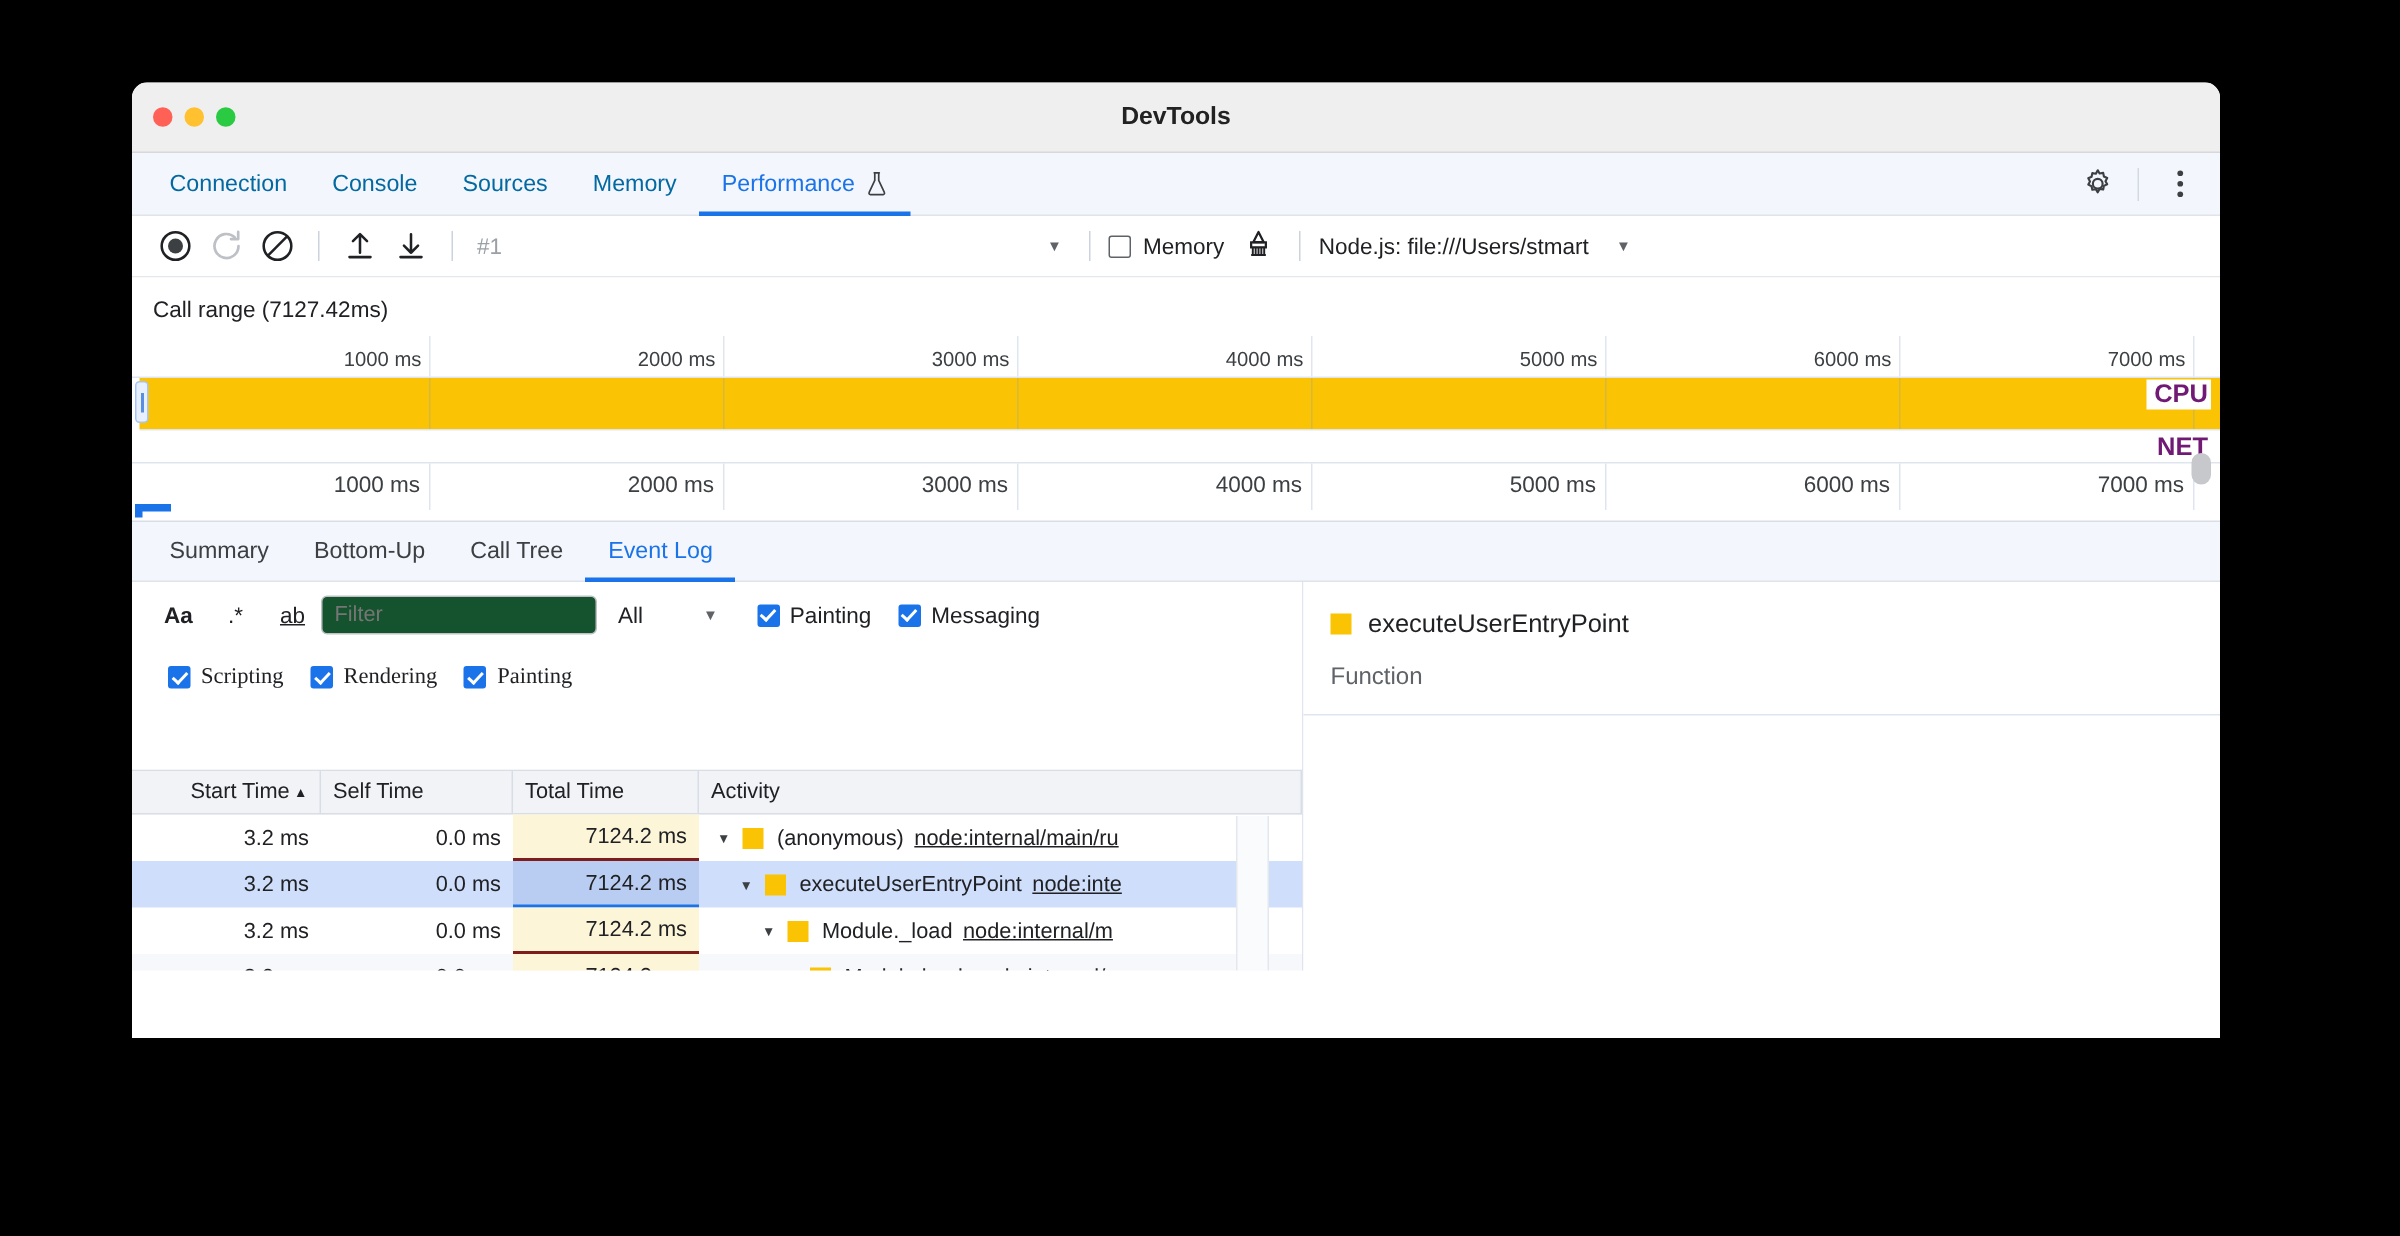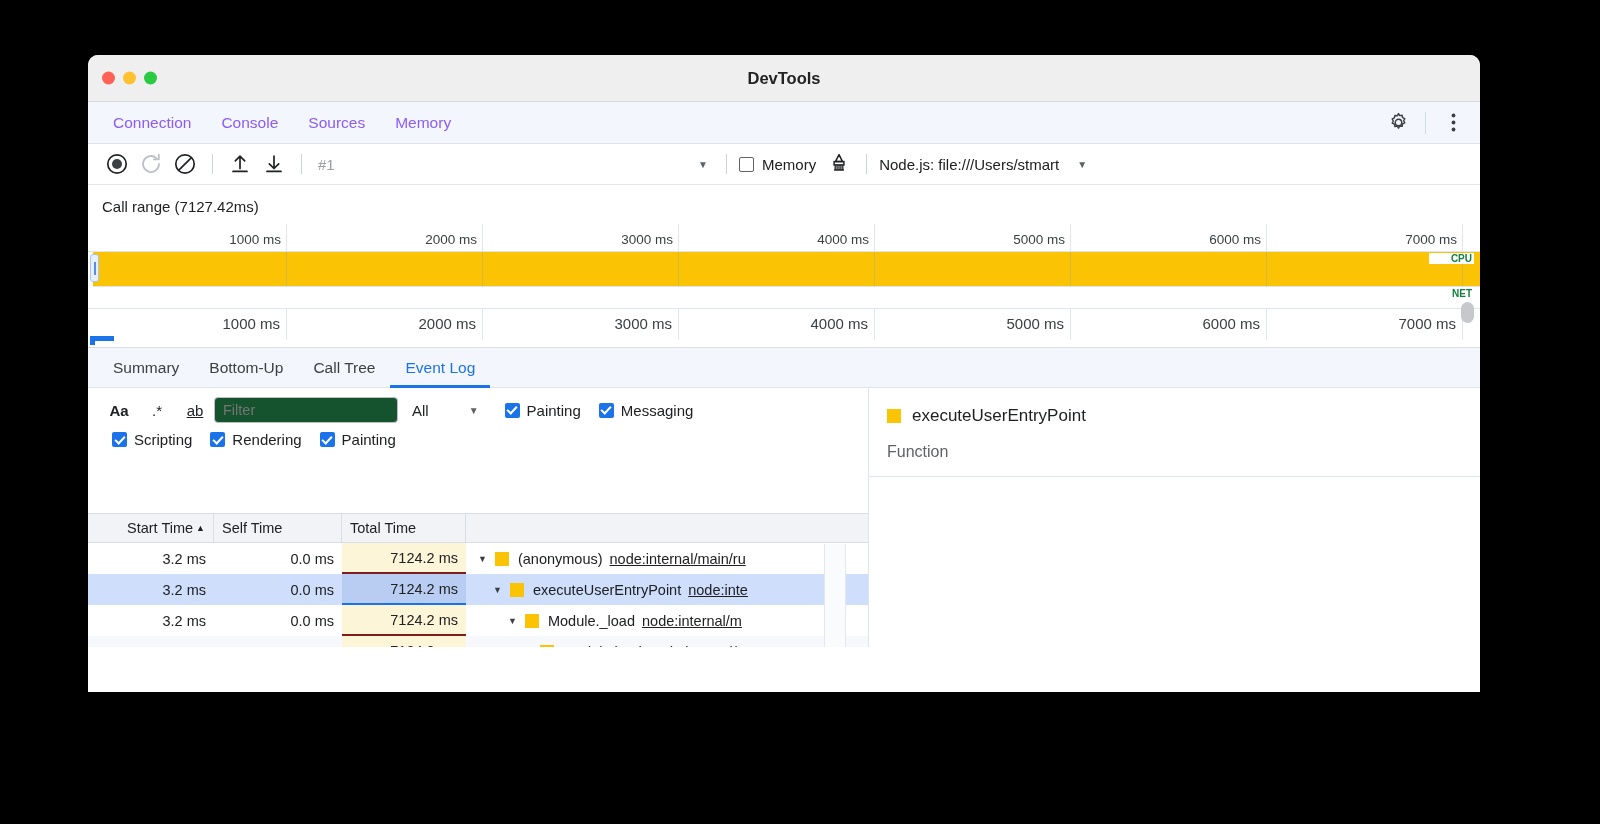--- a/index.html
+++ b/index.html
@@ -49,21 +49,21 @@
     position: relative;
     height: 42px;
     background: #f3f6fc;
     border-bottom: 1px solid #dfe3ea;
     display: flex; align-items: stretch;
     padding-left: 10px;
   }
   .tab {
     display: flex; align-items: center; gap: 7px;
     padding: 0 15px;
-    font-size: 15.5px; color: #8b5cf6;
+    font-size: 15.5px; color: #0369a1;
     cursor: default; position: relative;
   }
   .tab.active { color: #1a73e8; }
   .tab.active::after {
     content: ""; position: absolute;
     left: 0; right: 0; bottom: -1px; height: 3px;
     background: #1a73e8;
   }
   .flask { width: 15px; height: 17px; display: block; }
   .tabbar-right {
@@ -138,22 +138,22 @@
   }
   .band-grid {
     position: absolute; left: 0; right: 0; top: 0; bottom: 0;
   }
   .band-grid .g {
     position: absolute; top: 0; bottom: 0;
     border-left: 1px solid rgba(140,155,180,0.30);
   }
   .track-label {
     position: absolute; right: 6px;
-    font-size: 10px; font-weight: bold; color: #15803d;
-    background: #fff; padding: 0 2px 0 22px;
+    font-size: 17px; font-weight: bold; color: #701a75;
+    background: #fff; padding: 0 2px 0 5px;
   }
   .net-line {
     position: absolute; left: 5px; right: 0; top: 34px;
     border-top: 1px solid #dfe5ef;
     height: 22px;
   }
   .ruler2 {
     position: relative; height: 32px;
     border-top: 1px solid #dfe5ef;
     background: #fff;
@@ -207,21 +207,21 @@
   }
 
   .panes { display: flex; height: 259px; }
   .left-pane { width: 780px; position: relative; background: #fff; }
   .pane-split { width: 1px; background: #dfe5ef; }
   .right-pane { flex: 1; background: #fff; position: relative; }
 
   
   .filterbar { padding: 9px 0 6px 12px; }
   .frow { display: flex; align-items: center; gap: 0; }
-  .frow + .frow { margin-top: 8px; }
+  .frow + .frow { margin-top: 20px; font-family: Liberation Serif, serif; }
   .fic {
     width: 38px; height: 26px; display: flex;
     align-items: center; justify-content: center;
     font-size: 15px; color: #202124; cursor: default;
   }
   .fic.bold { font-weight: bold; }
   .finput {
     width: 184px; height: 26px;
     border: 1px solid #bdc1c6; border-radius: 4px;
     background: #14532d; color: #9aa0a6; font-size: 14.5px;
@@ -327,20 +327,26 @@
     </div>
     <div class="tab">
       <span>Console</span>
     </div>
     <div class="tab">
       <span>Sources</span>
     </div>
     <div class="tab">
       <span>Memory</span>
     </div>
+    <div class="tab active">
+      <span>Performance</span>
+      <svg class="flask" viewBox="0 0 16 18">
+        <path d="M6.2 1.2h3.6M6.6 1.2v5.4L2.6 15.2a1 1 0 0 0 .9 1.5h9a1 1 0 0 0 .9-1.5L9.4 6.6V1.2" fill="none" stroke="#3c4043" stroke-width="1.2" stroke-linecap="round" stroke-linejoin="round"></path>
+      </svg>
+    </div>
 
     <div class="tabbar-right">
       <span class="ticon">
         <svg width="21" height="21" viewBox="0 0 22 22">
           <path d="M11 7.6a3.4 3.4 0 1 0 0 6.8 3.4 3.4 0 0 0 0-6.8z" fill="none" stroke="#3c4043" stroke-width="1.5"></path>
           <path d="M11 1.6l1.3 2.2 2.5-.4.5 2.5 2.3 1.1-1.2 2.2 1.2 2.2-2.3 1.1-.5 2.5-2.5-.4L11 17l-1.3-2.2-2.5.4-.5-2.5L4.4 11.6 5.6 9.4 4.4 7.2l2.3-1.1.5-2.5 2.5.4z" fill="none" stroke="#3c4043" stroke-width="1.5" stroke-linejoin="round"></path>
         </svg>
       </span>
       <span class="divider-v"></span>
       <span class="ticon">
@@ -549,20 +555,23 @@
             <div class="th c0 num">
               <span>Start Time</span>
               <span class="sortarrow">▲</span>
             </div>
             <div class="th c1">
               <span>Self Time</span>
             </div>
             <div class="th c2">
               <span>Total Time</span>
             </div>
+            <div class="th c3">
+              <span>Activity</span>
+            </div>
           </div>
 
           <div class="trow">
             <div class="td c0 num">3.2 ms</div>
             <div class="td c1 num">0.0 ms</div>
             <div class="td c2 total">7124.2 ms</div>
             <div class="td c3 act" style="padding-left:12px">
               <span class="tri">▼</span>
               <span class="swatch"></span>
               <span>(anonymous)</span>

